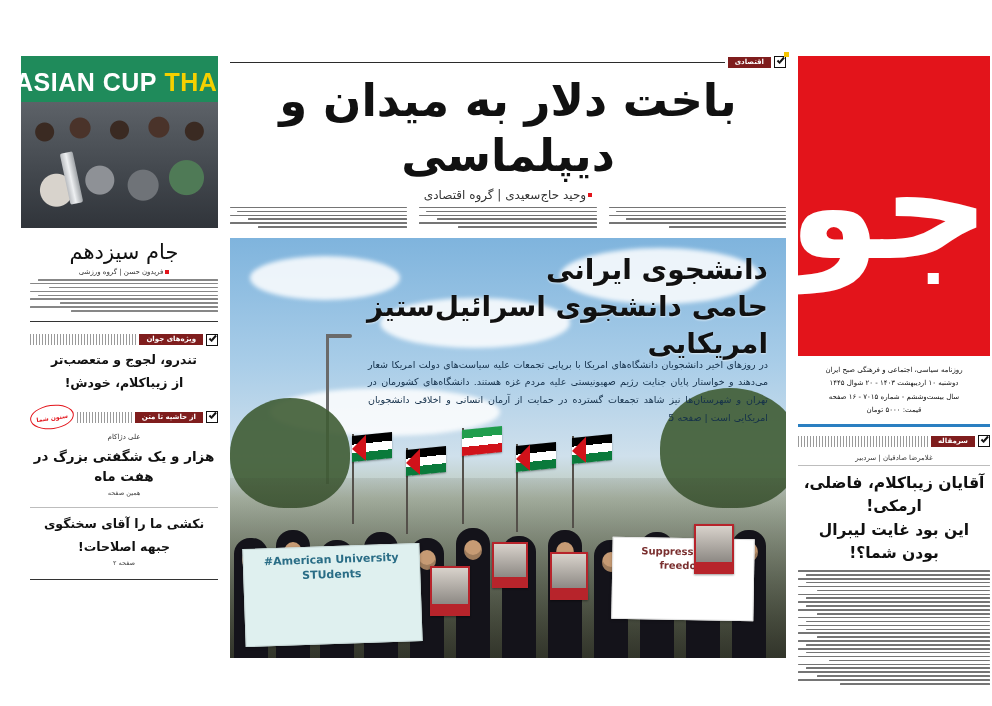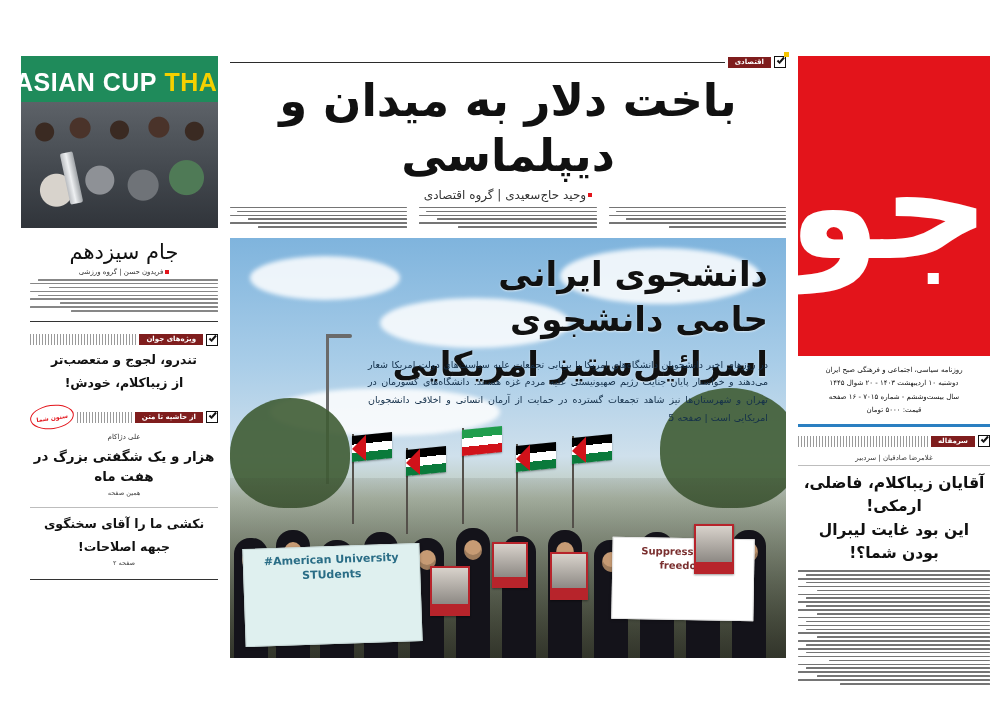--- a/index.html
+++ b/index.html
@@ -119,21 +119,21 @@
   .sign{position:absolute;background:#dff0ef;border:1px solid #c9d9d8;transform:rotate(-2deg);
     box-shadow:0 1px 3px rgba(0,0,0,.3);}
   .sign span{display:block;direction:ltr;color:#2a6d86;font-size:11px;line-height:1.35;padding:6px 5px;
     font-family:"DejaVu Sans",sans-serif;font-weight:bold;text-align:center;}
   .sign.white{background:#fff;border-color:#e3e3e3;transform:rotate(1deg);}
   .sign.white span{color:#7a2f2f;font-size:10px;}
   .portrait{position:absolute;background:#b7242b;border:2px solid #b7242b;box-shadow:0 1px 2px rgba(0,0,0,.4);}
   .portrait i{display:block;width:100%;height:78%;background:linear-gradient(180deg,#d8d2cb,#8d8984);}
   .overlay-head{
     position:absolute;right:18px;top:14px;width:420px;text-align:right;
-    font-size:34px;font-weight:bold;line-height:1.32;color:#111;text-shadow:0 1px 2px rgba(255,255,255,.6);
+    font-size:28px;font-weight:bold;line-height:1.32;color:#111;text-shadow:0 1px 2px rgba(255,255,255,.6);
   }
   .overlay-body{
     position:absolute;right:18px;top:118px;width:400px;text-align:justify;
     font-size:9.5px;line-height:1.85;color:#14304a;
   }
 
   
   .rightcol{position:absolute;left:798px;top:56px;width:192px;}
   .masthead{
     width:192px;height:300px;background:#e3141b;position:relative;overflow:hidden;

